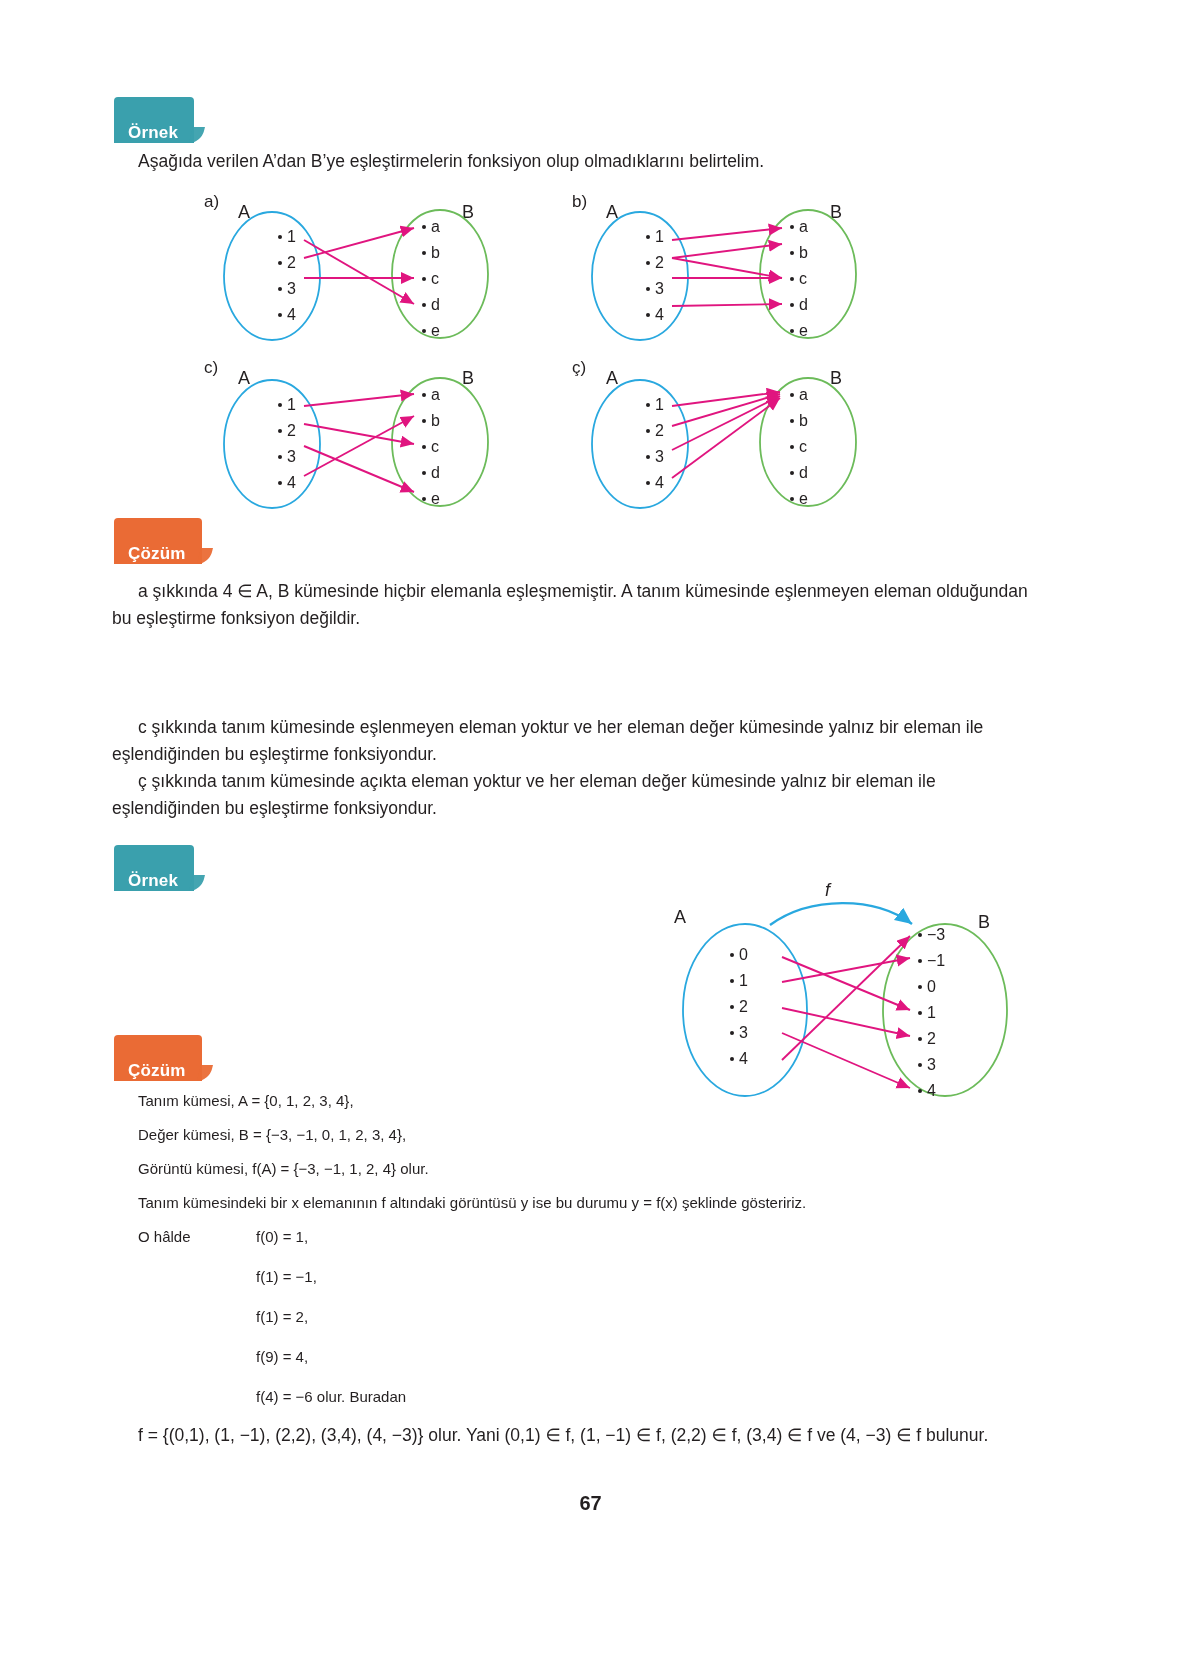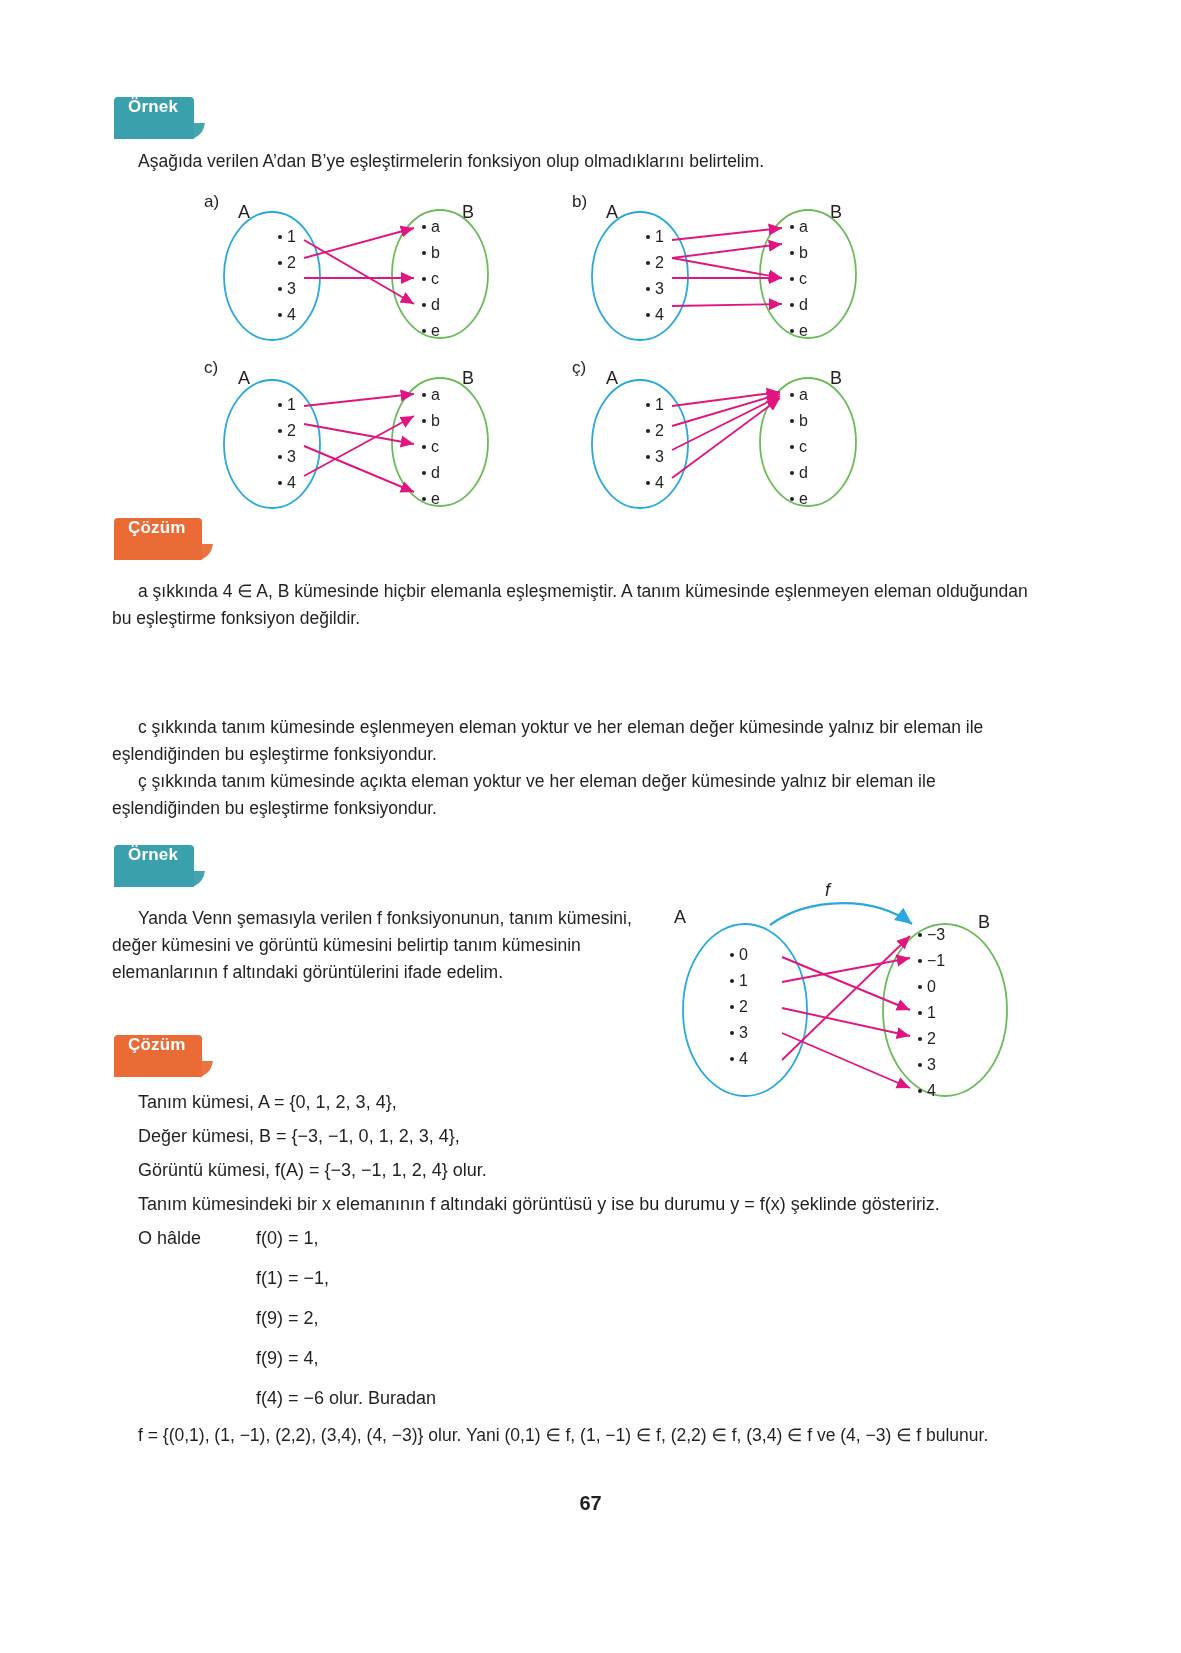--- a/index.html
+++ b/index.html
@@ -18,24 +18,24 @@
   .page {
     position: absolute;
     left: 0; top: 0;
     width: 1181px;
     height: 1653px;
   }
 
   
   .tab {
     position: absolute;
-    height: 42px;
-    padding: 0 16px 0 14px;
+    height: 34px;
+    padding: 12px 16px 0 14px;
     display: flex;
-    align-items: flex-start;
+    align-items: flex-end;
     color: #ffffff;
     font-size: 17px;
     font-weight: bold;
     border-radius: 4px 4px 0 0;
     letter-spacing: .2px;
   }
   .tab.ornek { background: #3aa0ad; }
   .tab.cozum { background: #ea6b35; }
   .tab::after {
     content: "";
@@ -91,21 +91,21 @@
   .pageno {
     position: absolute;
     width: 100%;
     text-align: center;
     font-size: 20px;
     font-weight: bold;
   }
 
   .fline {
     position: absolute;
-    font-size: 18px;
+    font-size: 15px;
   }
   .flabel {
     position: absolute;
     font-size: 18px;
     font-style: italic;
   }
 </style>
 </head>
 <body>
 
@@ -254,21 +254,20 @@
   </div>
 
   <div class="para indent" style="left:112px; top:578px; width:920px;">a şıkkında 4 ∈ A, B kümesinde hiçbir elemanla eşleşmemiştir. A tanım kümesinde eşlenmeyen eleman olduğundan bu eşleştirme fonksiyon değildir.</div>
   <div class="para indent" style="left:112px; top:768px; width:930px;">ç şıkkında tanım kümesinde açıkta eleman yoktur ve her eleman değer kümesinde yalnız bir eleman ile eşlendiğinden  bu eşleştirme fonksiyondur.</div>
   <div class="para indent" style="left:112px; top:714px; width:930px;">c şıkkında tanım kümesinde eşlenmeyen eleman yoktur ve her eleman değer kümesinde yalnız bir eleman ile eşlendiğinden bu eşleştirme fonksiyondur.</div>
 
   <div class="tab ornek" style="left:114px; top:845px;">
     <span>Örnek</span>
   </div>
 
-  <div class="para indent" style="left:112px; top:905px; width:555px;">Yanda Venn şemasıyla verilen f fonksiyonunun, tanım kümesini, değer kümesini ve görüntü kümesini belirtip tanım kümesinin elemanlarının f altındaki görüntülerini ifade edelim.</div>
 
   <div class="diagram" style="left:660px; top:880px; width:400px; height:240px;">
     <div class="flabel" style="left:165px; top:0px;">f</div>
     <div class="setname" style="left:14px; top:27px;">A</div>
     <div class="setname" style="left:318px; top:32px;">B</div>
 
     <svg width="400" height="240" style="position:absolute; left:0; top:0;">
       <ellipse cx="85" cy="130" rx="62" ry="86" fill="none" stroke="#29a8df" stroke-width="1.8"></ellipse>
       <ellipse cx="285" cy="130" rx="62" ry="86" fill="none" stroke="#6cbb5a" stroke-width="1.8"></ellipse>
       <defs>
@@ -310,21 +309,21 @@
 
   <div class="fline" style="left:138px; top:1092px;">Tanım kümesi, A = {0, 1, 2, 3, 4},</div>
   <div class="fline" style="left:138px; top:1126px;">Değer kümesi, B = {−3, −1, 0, 1, 2, 3, 4},</div>
   <div class="fline" style="left:138px; top:1160px;">Görüntü kümesi, f(A) = {−3, −1, 1, 2, 4} olur.</div>
   <div class="fline" style="left:138px; top:1194px; width:920px;">Tanım kümesindeki bir x elemanının f altındaki görüntüsü y ise bu durumu y = f(x) şeklinde gösteririz.</div>
 
   <div class="fline" style="left:138px; top:1228px;">O hâlde</div>
 
   <div class="fline" style="left:256px; top:1228px;">f(0) = 1,</div>
   <div class="fline" style="left:256px; top:1268px;">f(1) = −1,</div>
-  <div class="fline" style="left:256px; top:1308px;">f(9) = 2,</div>
+  <div class="fline" style="left:256px; top:1308px;">f(1) = 2,</div>
   <div class="fline" style="left:256px; top:1348px;">f(9) = 4,</div>
   <div class="fline" style="left:256px; top:1388px;">f(4) = −6 olur. Buradan</div>
 
   <div class="para indent" style="left:112px; top:1422px; width:930px;">f = {(0,1), (1, −1), (2,2), (3,4), (4, −3)} olur. Yani (0,1) ∈ f, (1, −1) ∈ f, (2,2) ∈ f, (3,4) ∈ f ve (4, −3) ∈ f bulunur.</div>
 
   <div class="pageno" style="left:0; top:1492px;">67</div>
 
 </div>
 
 </body></html>

